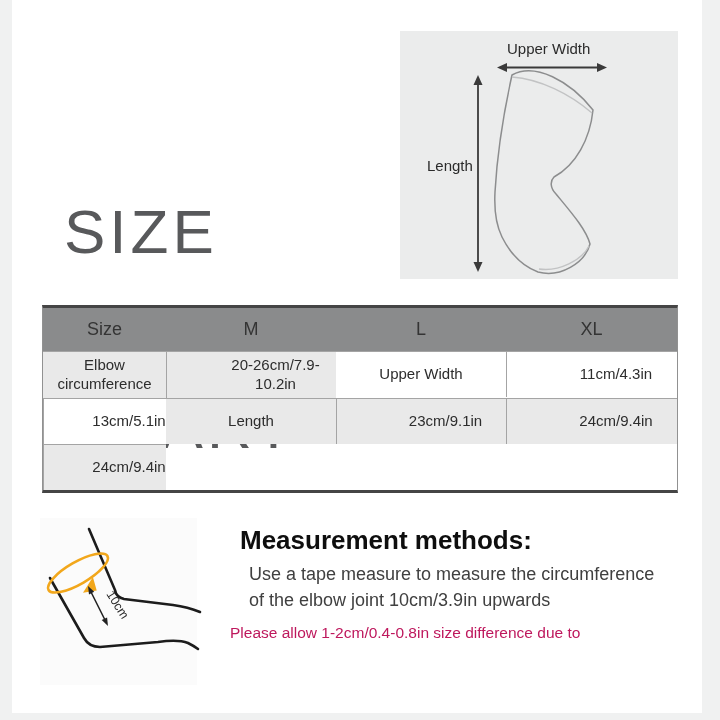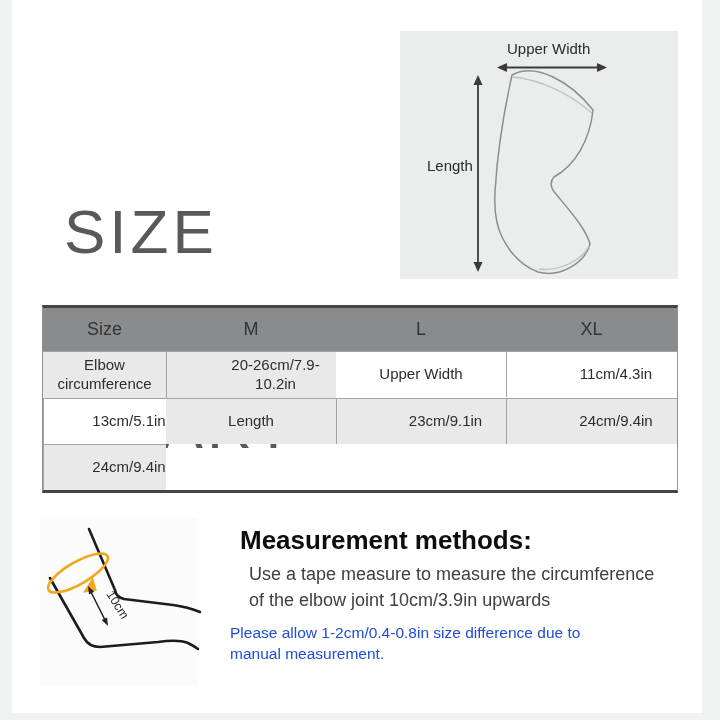--- a/index.html
+++ b/index.html
@@ -56,21 +56,21 @@
   .m-heading{
     position:absolute;left:240px;top:525px;
     font-size:26px;font-weight:700;color:#0e0e0e;
   }
   .m-instruction{
     position:absolute;left:230px;top:561px;width:420px;
     font-size:18px;line-height:26px;color:#404040;margin-left:19px;
   }
   .m-note{
     position:absolute;left:230px;top:622px;width:430px;
-    font-size:15.5px;line-height:21px;color:#1d4ed8;
+    font-size:15.5px;line-height:21px;color:#be185d;
   }
 </style>
 </head>
 <body>
 
 <div class="screen">
   <div class="card"></div>
 
   <div class="title">
     <span>SIZE</span>
@@ -144,15 +144,14 @@
     <text transform="translate(68,79) rotate(58)" font-size="12.5" fill="#2a2a2a">10cm</text>
   </svg>
 
   <div class="m-heading">Measurement methods:</div>
   <div class="m-instruction">
     <span>Use a tape measure to measure the circumference</span><br>
     <span>of the elbow joint 10cm/3.9in upwards</span>
   </div>
   <div class="m-note">
     <span>Please allow 1-2cm/0.4-0.8in size difference due to</span><br>
-    <span>manual measurement.</span>
   </div>
 </div>
 
 </body></html>

